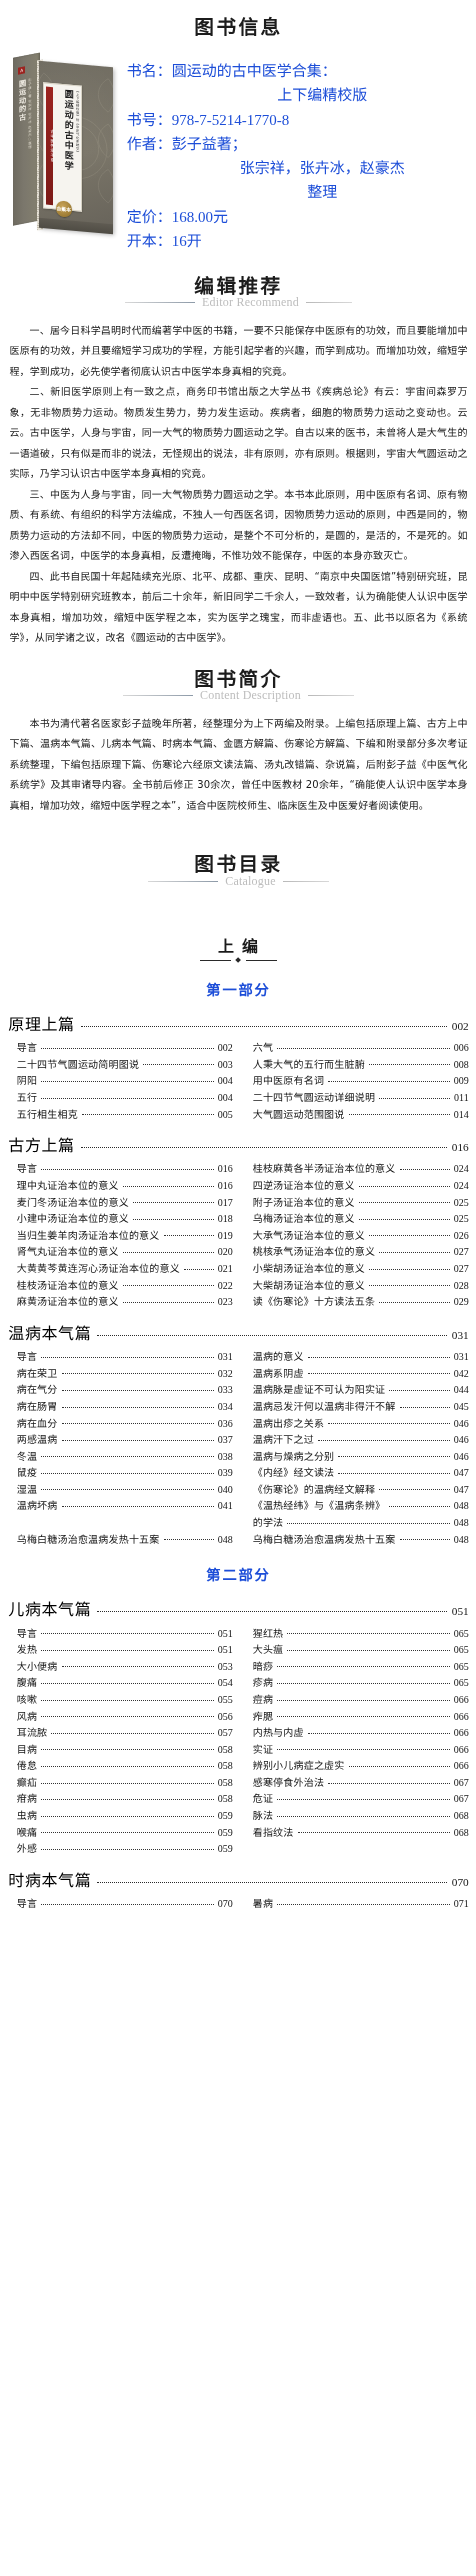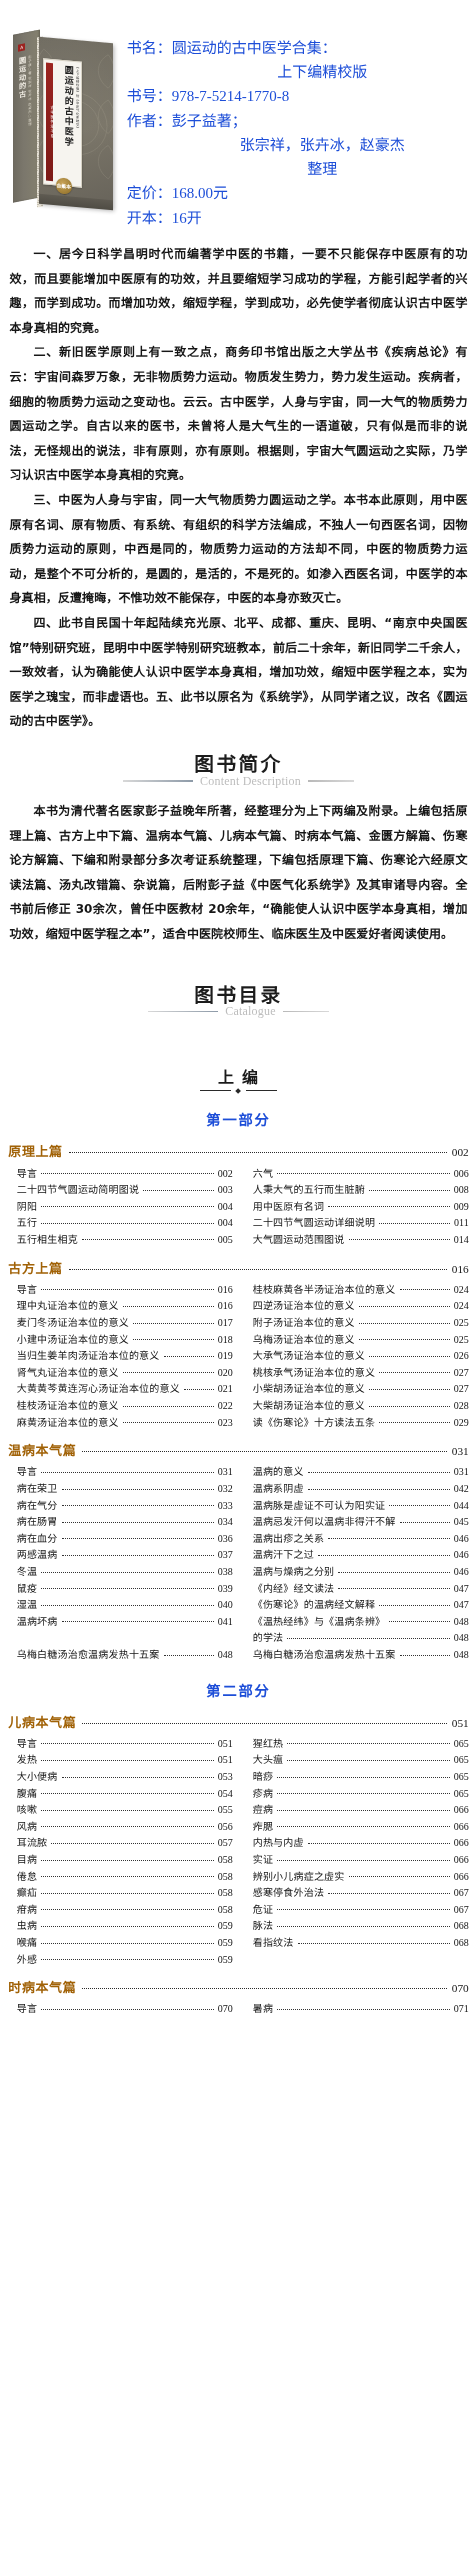--- a/index.html
+++ b/index.html
@@ -69,26 +69,25 @@
     line-height:1.62;
     color:#1d4ed8;
   }
   .meta .line { white-space:nowrap; }
   .meta .cont { padding-left:49px;text-align:center; }
 
   
   .body-text {
     padding:6px 9.5px 3.6px 9.5px;
     font-family:"DejaVu Sans","Liberation Sans",sans-serif;
-    font-size:12px;
+    font-size:10px;
     line-height:2.05;
     text-align:justify;
     color:#161616;
     letter-spacing:0.1px;
-    font-weight:bold;
   }
   .body-text p { text-indent:2em; margin:0; }
 
   
   .vol-title {
     text-align:center;
     margin-top:9.5px;
     margin-bottom:3.6px;
   }
   .vol-title .glyph {
@@ -118,25 +117,25 @@
   .chap {
     display:flex;
     align-items:baseline;
     padding:0 8.3px;
     margin-top:9.5px;
     margin-bottom:4.8px;
     font-family:"Liberation Serif","DejaVu Serif",serif;
   }
   .chap .name {
     font-family:"DejaVu Sans","Liberation Sans",sans-serif;
-    font-size:13px;
-    font-weight:700;
+    font-size:16px;
+    font-weight:400;
     letter-spacing:0.6px;
     white-space:nowrap;
-    color:#a16207;
+    color:#000000;
   }
   .chap .leader {
     flex:1 1 auto;
     margin:0 4.8px 0 6px;
     border-bottom:1.5px dotted #2b2b2b;
     position:relative;
     top:-3px;
   }
   .chap .pg {
     font-family:"Liberation Serif","DejaVu Serif",serif;
@@ -321,20 +320,21 @@
   }
   .spacer-md { height:18px; }
   .spacer-lg { height:27.4px; }
 </style>
 </head>
 <body>
 
 <div>
 
   <div class="sec-head">
+    <div class="cn">图书信息</div>
   </div>
 
   <div class="bookinfo">
 
     <div class="cover-wrap">
       <div class="book3d">
         <div class="bk-spine-face">
           <div class="bk-spine-tag">A</div>
           <div class="bk-spine-txt">圆运动的古</div>
           <div class="bk-spine-sub">彭子益○著    张宗祥  张卉冰  赵豪杰○整理</div>
@@ -389,20 +389,28 @@
       </div>
       <div class="line">
         <span>开本：</span><span>16开</span>
       </div>
     </div>
 
   </div>
 </div>
 
 <div>
+  <div class="sec-head">
+    <div class="cn">编辑推荐</div>
+    <div class="en-row">
+      <span class="rule left"></span>
+      <span class="en">Editor Recommend</span>
+      <span class="rule right"></span>
+    </div>
+  </div>
   <div class="body-text">
     <p>一、居今日科学昌明时代而编著学中医的书籍，一要不只能保存中医原有的功效，而且要能增加中医原有的功效，并且要缩短学习成功的学程，方能引起学者的兴趣，而学到成功。而增加功效，缩短学程，学到成功，必先使学者彻底认识古中医学本身真相的究竟。</p>
     <p>二、新旧医学原则上有一致之点，商务印书馆出版之大学丛书《疾病总论》有云：宇宙间森罗万象，无非物质势力运动。物质发生势力，势力发生运动。疾病者，细胞的物质势力运动之变动也。云云。古中医学，人身与宇宙，同一大气的物质势力圆运动之学。自古以来的医书，未曾将人是大气生的一语道破，只有似是而非的说法，无怪规出的说法，非有原则，亦有原则。根据则，宇宙大气圆运动之实际，乃学习认识古中医学本身真相的究竟。</p>
     <p>三、中医为人身与宇宙，同一大气物质势力圆运动之学。本书本此原则，用中医原有名词、原有物质、有系统、有组织的科学方法编成，不独人一句西医名词，因物质势力运动的原则，中西是同的，物质势力运动的方法却不同，中医的物质势力运动，是整个不可分析的，是圆的，是活的，不是死的。如渗入西医名词，中医学的本身真相，反遭掩晦，不惟功效不能保存，中医的本身亦致灭亡。</p>
     <p>四、此书自民国十年起陆续充光原、北平、成都、重庆、昆明、“南京中央国医馆”特别研究班，昆明中中医学特别研究班教本，前后二十余年，新旧同学二千余人，一致效者，认为确能使人认识中医学本身真相，增加功效，缩短中医学程之本，实为医学之瑰宝，而非虚语也。五、此书以原名为《系统学》，从同学诸之议，改名《圆运动的古中医学》。</p>
   </div>
 </div>
 
 <div>
   <div class="sec-head">

